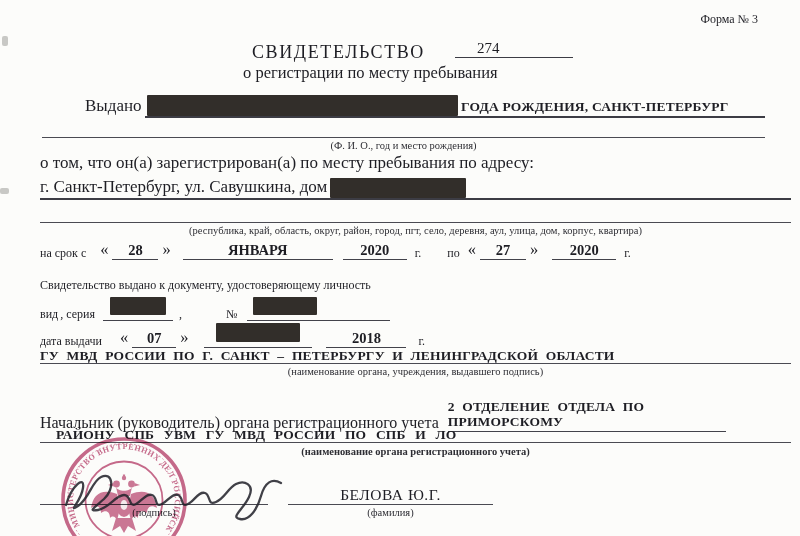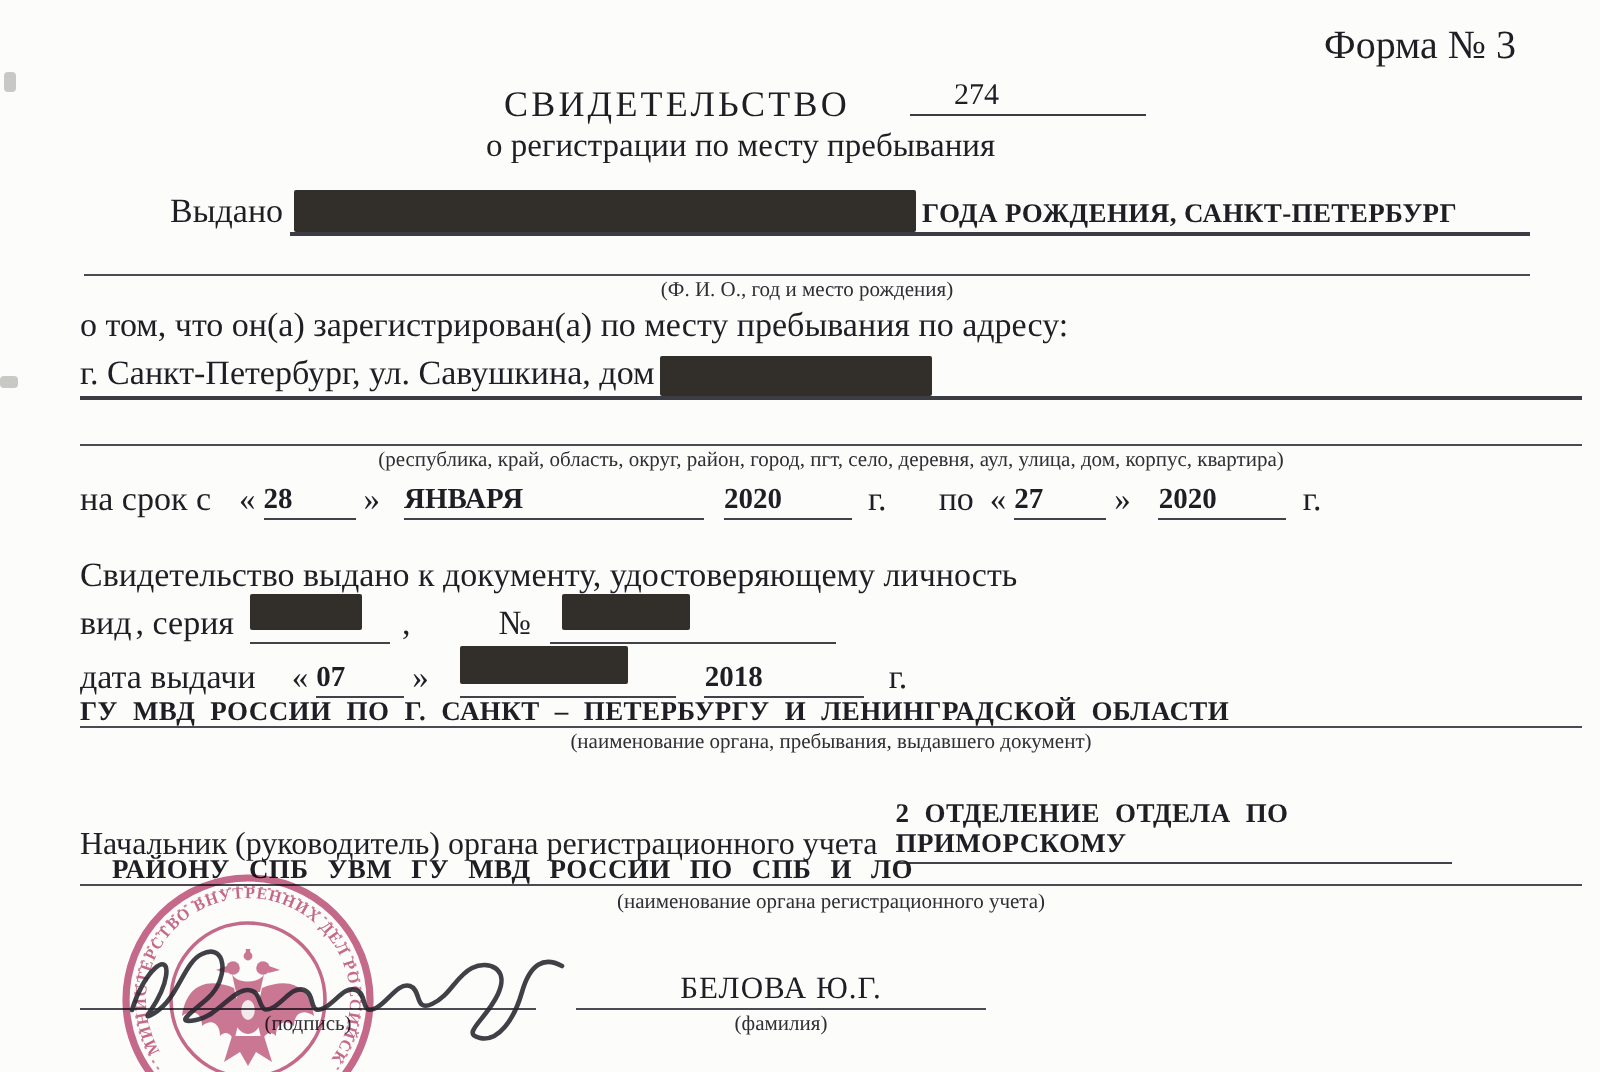--- a/index.html
+++ b/index.html
@@ -3,41 +3,41 @@
 <meta charset="utf-8">
 <style>
   html,body{margin:0;padding:0;}
   body{
     width:800px;height:536px;position:relative;overflow:hidden;
     background:#fcfcfa;
     font-family:"Liberation Serif","DejaVu Serif",serif;
     color:#1e1e24;
   }
   .abs{position:absolute;}
-  .lbl{font-size:17px;line-height:1.1;}
+  .lbl{font-size:12px;line-height:1.1;}
   .caption{font-size:10.5px;color:#2e2e34;text-align:center;line-height:1.1;}
   .rule{border-bottom:1.5px solid #4a4a52;height:0;}
   .rule-heavy{border-bottom:2px solid #3c3c44;height:0;}
   .caps-val{font-weight:bold;font-size:13px;letter-spacing:.2px;word-spacing:4px;line-height:1.1;}
   .redact{background:#322e2a;display:inline-block;border-radius:1px;}
   .fieldrow{display:flex;align-items:flex-end;}
-  .field{border-bottom:1.5px solid #42424a;}
+  .field{border-bottom:1.5px solid #42424a;text-align:center;}
   .fval{font-weight:bold;font-size:14.5px;}
   .quote{font-size:16.5px;padding:0 4px;}
   .smudge{background:#8a8a86;opacity:.45;border-radius:2px;}
   svg{display:block;}
   .stamp{mix-blend-mode:multiply;opacity:.88;}
 </style>
 </head>
 <body>
 
 <div class="abs smudge" style="left:2px;top:36px;width:6px;height:10px;"></div>
 <div class="abs smudge" style="left:0;top:188px;width:9px;height:6px;"></div>
 
-<div class="abs" style="right:42px;top:12px;font-size:20px;font-family:Liberation Serif, serif;">Форма № 3</div>
+<div class="abs" style="right:42px;top:12px;font-size:12px;font-family:Liberation Serif, serif;">Форма № 3</div>
 
 <div class="abs" style="left:252px;top:42px;font-size:18px;letter-spacing:1.6px;">СВИДЕТЕЛЬСТВО</div>
 <div class="abs" style="left:455px;top:40px;width:118px;border-bottom:1.5px solid #3c3c44;font-size:15px;">
   <span style="padding-left:22px;">274</span>
 </div>
 <div class="abs" style="left:243px;top:63px;font-size:16.5px;">о регистрации по месту пребывания</div>
 
 <div class="abs lbl" style="left:85px;top:97px;font-size:17px;">Выдано</div>
 <div class="abs redact" style="left:147px;top:95px;width:311px;height:21px;"></div>
 <div class="abs" style="left:461px;top:99px;font-size:13.5px;font-weight:bold;letter-spacing:.2px;">ГОДА РОЖДЕНИЯ, САНКТ-ПЕТЕРБУРГ</div>
@@ -93,29 +93,29 @@
   <span class="quote">»</span>
   <span class="field" style="width:108px;margin-left:12px;">
     <span class="redact" style="width:84px;height:19px;margin-bottom:1px;"></span>
   </span>
   <span class="field fval" style="width:80px;margin-left:14px;">2018</span>
   <span class="lbl" style="margin-left:12px;">г.</span>
 </div>
 
 <div class="abs caps-val" style="left:40px;top:349px;font-size:13.5px;">ГУ  МВД  РОССИИ  ПО  Г. САНКТ – ПЕТЕРБУРГУ  И  ЛЕНИНГРАДСКОЙ  ОБЛАСТИ</div>
 <div class="abs rule" style="left:40px;top:363px;width:751px;"></div>
-<div class="abs caption" style="left:40px;top:366px;width:751px;">(наименование органа, пребывания, выдавшего документ)</div>
+<div class="abs caption" style="left:40px;top:366px;width:751px;">(наименование органа, учреждения, выдавшего подпись)</div>
 
 <div class="abs fieldrow" style="left:40px;top:400px;">
   <span class="lbl" style="font-size:16px;">Начальник (руководитель) органа регистрационного учета</span>
   <span class="field caps-val" style="width:278px;margin-left:9px;padding-bottom:1px;font-size:13.5px;text-align:left;">2 ОТДЕЛЕНИЕ ОТДЕЛА  ПО ПРИМОРСКОМУ</span>
 </div>
 <div class="abs caps-val" style="left:56px;top:428px;font-size:13.5px;word-spacing:6px;">РАЙОНУ СПБ УВМ  ГУ  МВД РОССИИ  ПО СПБ  И  ЛО</div>
 <div class="abs rule" style="left:40px;top:442px;width:751px;"></div>
-<div class="abs caption" style="left:40px;top:446px;width:751px;">(наименование органа регистрационного учета)</div>
+<div class="abs caption" style="left:40px;top:446px;width:751px;font-weight:bold;">(наименование органа регистрационного учета)</div>
 
 <div class="abs rule" style="left:40px;top:504px;width:228px;"></div>
 <div class="abs caption" style="left:40px;top:507px;width:228px;">(подпись)</div>
 
 <div class="abs" style="left:288px;top:486px;width:205px;text-align:center;font-size:15.5px;letter-spacing:.5px;">БЕЛОВА  Ю.Г.</div>
 <div class="abs rule" style="left:288px;top:504px;width:205px;"></div>
 <div class="abs caption" style="left:288px;top:507px;width:205px;">(фамилия)</div>
 
 <svg class="abs stamp" style="left:58px;top:434px;" width="132" height="132" viewBox="0 0 132 132">
   <g stroke="#c0557c" fill="none">

